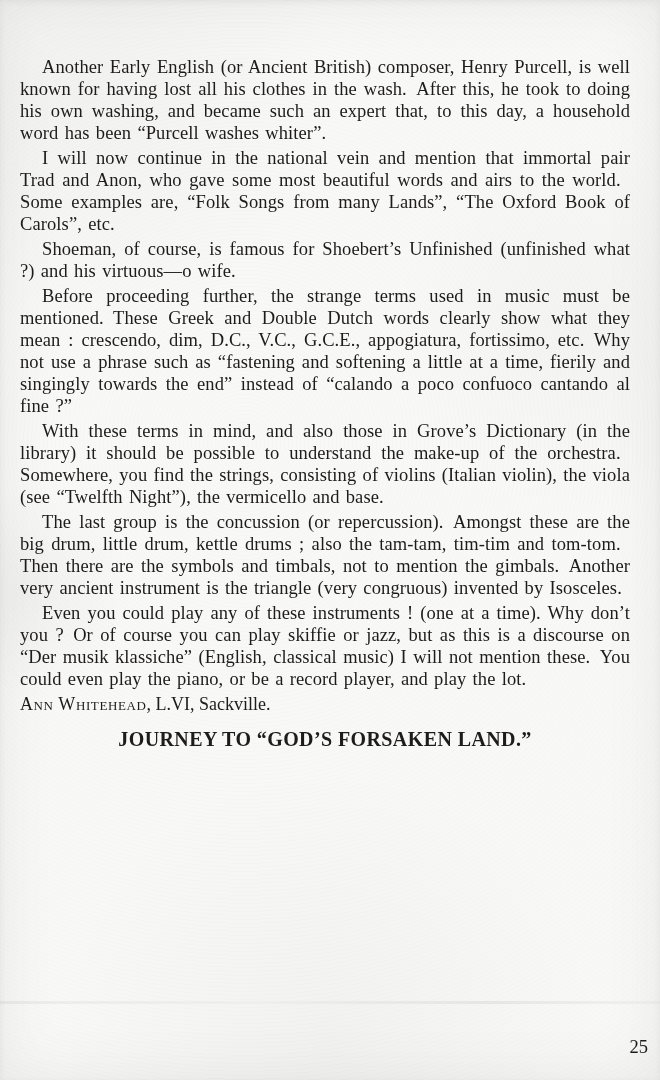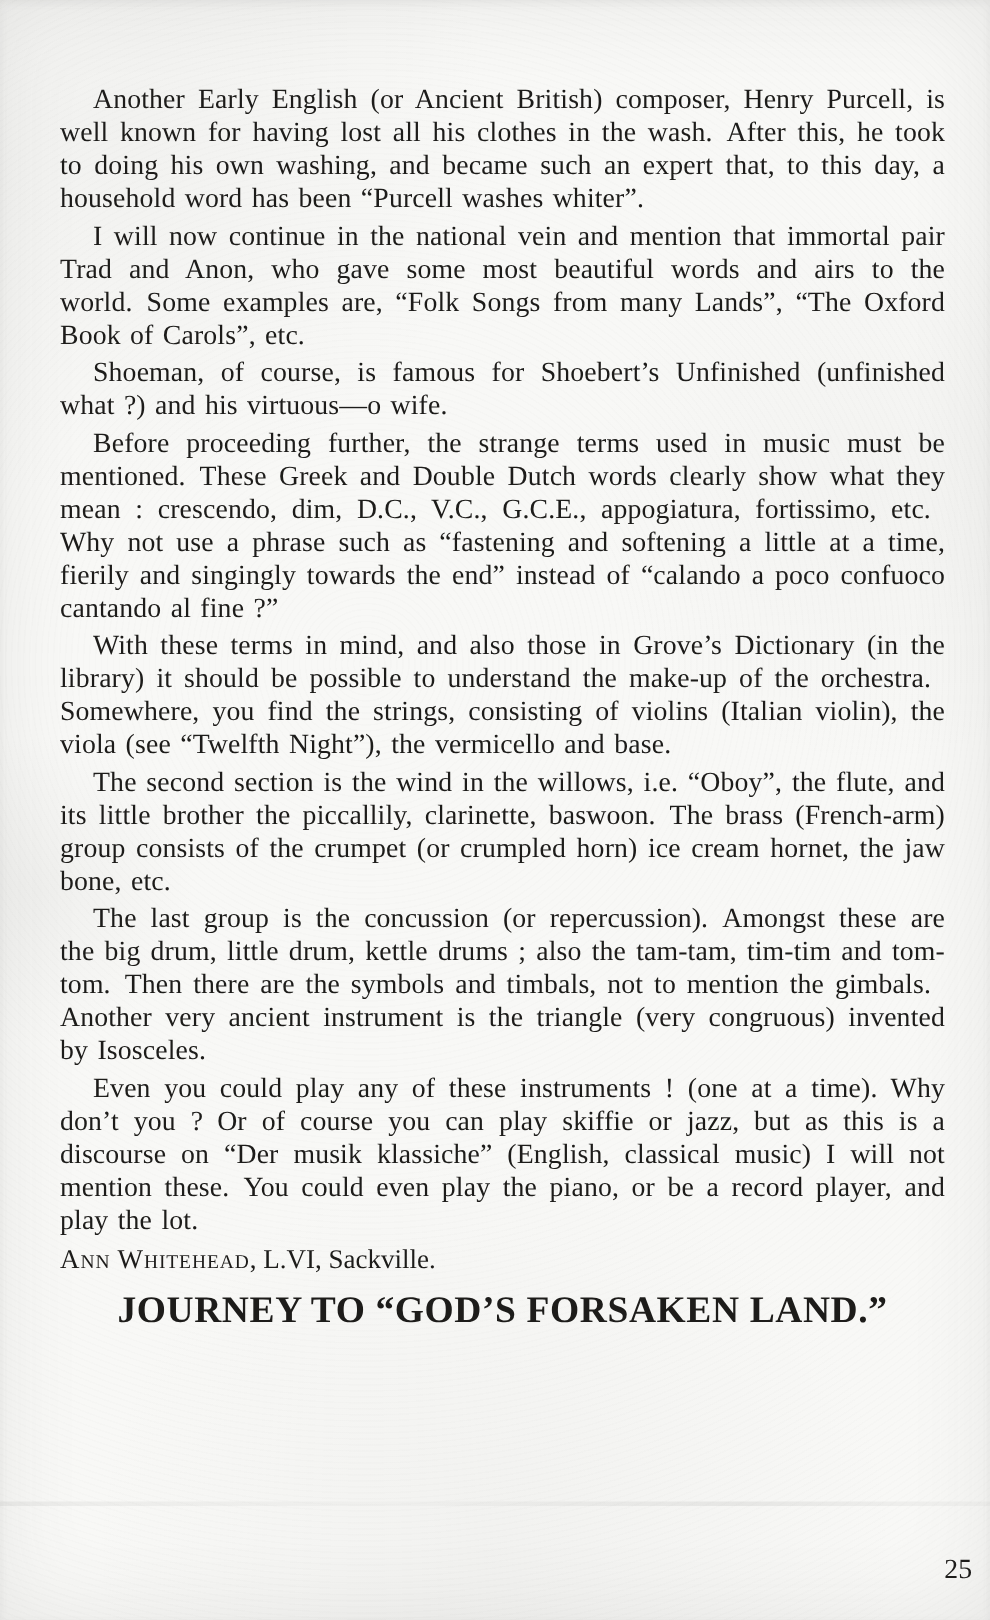--- a/index.html
+++ b/index.html
@@ -18,21 +18,21 @@
       radial-gradient(circle at 88% 30%, rgba(120,120,118,0.04), transparent 20%),
       radial-gradient(circle at 4% 55%, rgba(110,110,108,0.06), transparent 12%),
       radial-gradient(circle at 50% 96%, rgba(120,120,118,0.05), transparent 25%),
       repeating-radial-gradient(circle at 37% 41%, rgba(60,60,58,0.012) 0 1px, transparent 1px 4px);
     box-shadow: inset 0 0 55px rgba(90,90,88,0.10), inset 0 2px 6px rgba(90,90,88,0.08);
     overflow: hidden;
     font-family: "Liberation Serif", "DejaVu Serif", serif;
     color: #1d1c1a;
   }
   .content {
-    padding: 56px 30px 0 40px;
+    padding: 56px 30px 0 20px;
   }
   p.para {
     margin: 0 0 3px 0;
     font-size: 18.5px;
     line-height: 22px;
     text-align: justify;
     letter-spacing: 0.1px;
     word-spacing: 1.5px;
   }
   p.para.indent { text-indent: 22px; }
@@ -41,21 +41,21 @@
     font-size: 18px;
     line-height: 22px;
     text-align: left;
   }
   .smallcaps {
     font-variant: small-caps;
     letter-spacing: 0.6px;
   }
   h2.heading {
     margin: 13px 0 8px 0;
-    font-size: 25px;
+    font-size: 20px;
     line-height: 22px;
     font-weight: bold;
     text-align: center;
     letter-spacing: 0.4px;
   }
   .page-number {
     position: absolute;
     right: 12px;
     bottom: 22px;
     font-size: 18.5px;
@@ -77,21 +77,20 @@
   <div class="scan-streak" style="top: 1001px;"></div>
 
   <div class="content">
 
     <article>
       <p class="para indent">Another Early English (or Ancient British) composer, Henry Purcell, is well known for having lost all his clothes in the wash. After this, he took to doing his own washing, and became such an expert that, to this day, a household word has been “Purcell washes whiter”.</p>
       <p class="para indent">I will now continue in the national vein and mention that immortal pair Trad and Anon, who gave some most beautiful words and airs to the world. Some examples are, “Folk Songs from many Lands”, “The Oxford Book of Carols”, etc.</p>
       <p class="para indent">Shoeman, of course, is famous for Shoebert’s Unfinished (unfinished what ?) and his virtuous—o wife.</p>
       <p class="para indent">Before proceeding further, the strange terms used in music must be mentioned. These Greek and Double Dutch words clearly show what they mean : crescendo, dim, D.C., V.C., G.C.E., appogiatura, fortissimo, etc. Why not use a phrase such as “fastening and softening a little at a time, fierily and singingly towards the end” instead of “calando a poco confuoco cantando al fine ?”</p>
       <p class="para indent">With these terms in mind, and also those in Grove’s Dictionary (in the library) it should be possible to understand the make-up of the orchestra. Somewhere, you find the strings, consisting of violins (Italian violin), the viola (see “Twelfth Night”), the vermicello and base.</p>
-      <p class="para indent">The second section is the wind in the willows, i.e. “Oboy”, the flute, and its little brother the piccallily, clarinette, baswoon. The brass (French-arm) group consists of the crumpet (or crumpled horn) ice cream hornet, the jaw bone, etc.</p>
       <p class="para indent">The last group is the concussion (or repercussion). Amongst these are the big drum, little drum, kettle drums ; also the tam-tam, tim-tim and tom-tom. Then there are the symbols and timbals, not to mention the gimbals. Another very ancient instrument is the triangle (very congruous) invented by Isosceles.</p>
       <p class="para indent">Even you could play any of these instruments ! (one at a time). Why don’t you ? Or of course you can play skiffie or jazz, but as this is a discourse on “Der musik klassiche” (English, classical music) I will not mention these. You could even play the piano, or be a record player, and play the lot.</p>
       <p class="byline"><span class="smallcaps">Ann Whitehead</span><span>, L.VI, Sackville.</span></p>
     </article>
 
     <article>
       <h2 class="heading">JOURNEY TO “GOD’S FORSAKEN LAND.”</h2>
     </article>
 
   </div>

